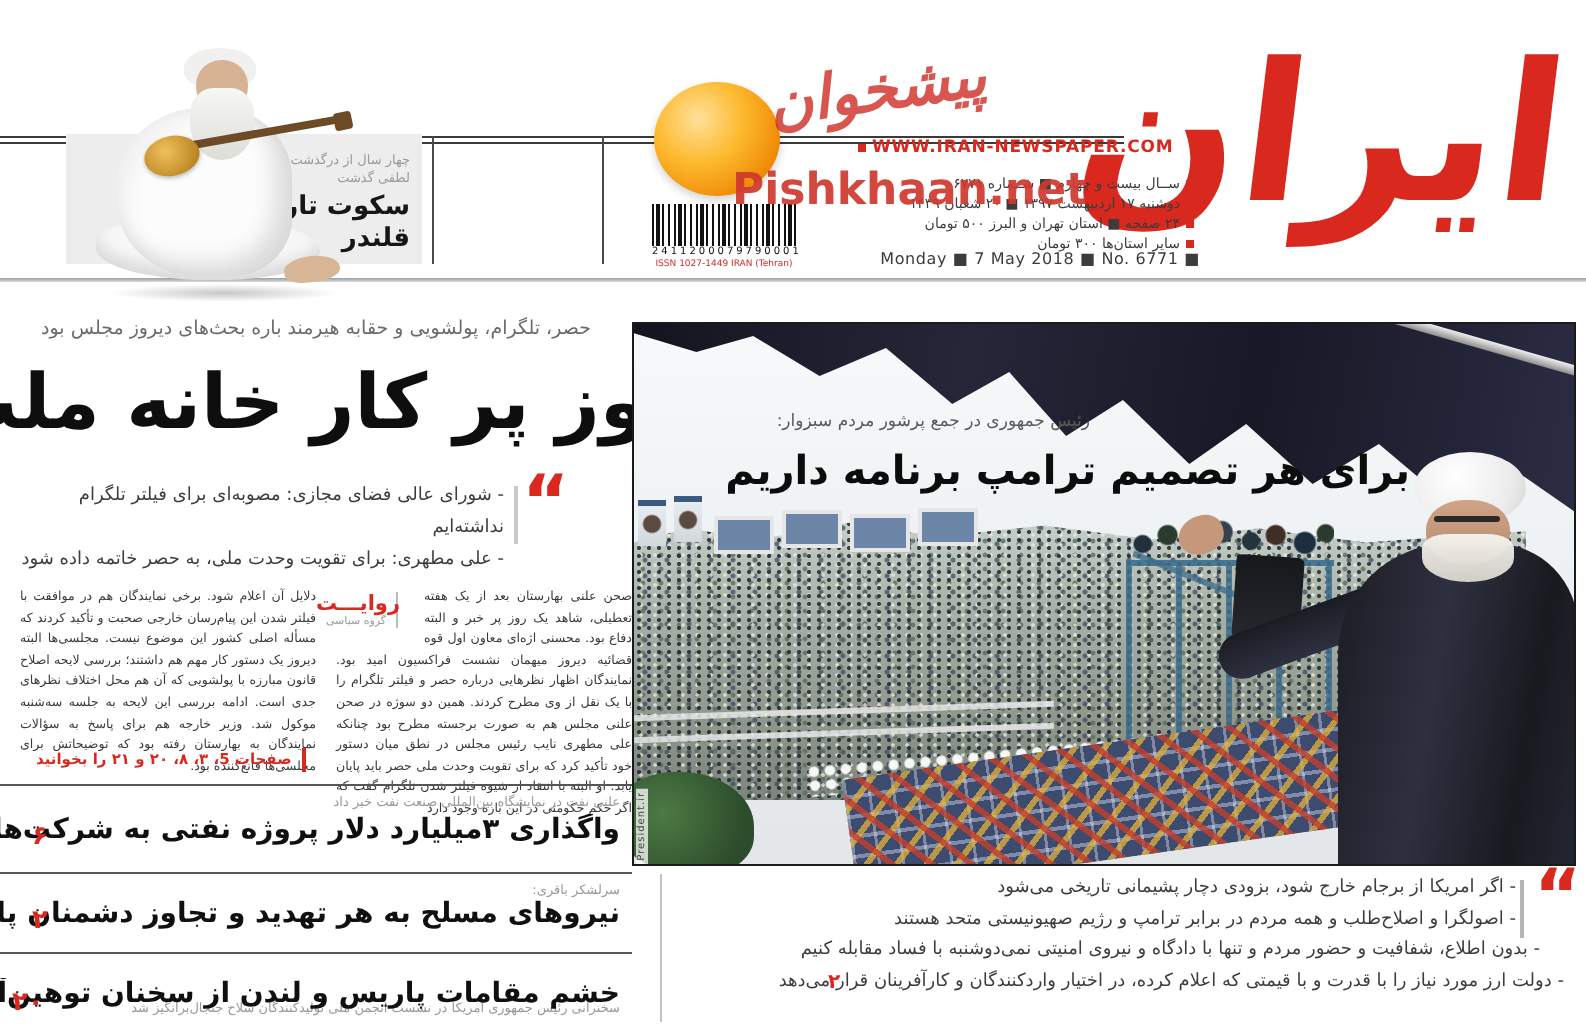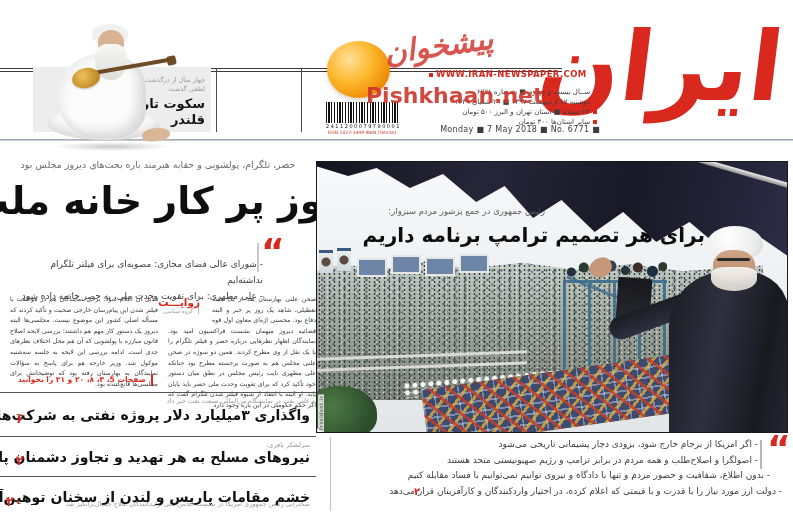--- a/index.html
+++ b/index.html
@@ -65,21 +65,21 @@
   .om-beard{left:49px;top:18px;width:32px;height:36px;background:linear-gradient(#f7f7f5,#ddddd8);border-radius:42% 42% 58% 58%;}
   .om-tar-neck{left:42px;top:46px;width:84px;height:3.5px;background:#6e4b27;transform:rotate(-10deg);transform-origin:left center;}
   .om-tar-peg{left:121px;top:30px;width:9px;height:9px;background:#6e4b27;border-radius:2px;transform:rotate(-12deg);}
   .om-tar-bowl{left:26px;top:42px;width:28px;height:20px;border-radius:50%;transform:rotate(-12deg);
     background:radial-gradient(circle at 40% 35%,#eec15c,#b8821f 80%);box-shadow:0 1px 2px rgba(0,0,0,.25);}
 
   
   .lead-kicker{left:0;top:159px;width:316px;text-align:center;font-size:9.5px;color:#6a6a6a;direction:rtl;}
   .lead-headline{left:0;top:170px;width:316px;height:62px;display:flex;justify-content:center;align-items:center;
     overflow:hidden;font-size:38px;font-weight:bold;color:#0e0e0e;direction:rtl;white-space:nowrap;}
-  .lead-bullets{left:8px;top:256px;width:244px;font-size:9px;color:#3d3d3d;line-height:16px;margin-left:11px;}
+  .lead-bullets{left:8px;top:240px;width:244px;font-size:9px;color:#3d3d3d;line-height:16px;}
   .lead-bullets p{margin:0;}
   .lead-qbar{left:257px;top:243px;width:2px;height:29px;background:#c9c9c9;}
   .qmark{font-size:36px;font-weight:bold;color:#d9291f;line-height:1;}
   .lead-qmark{left:261px;top:234px;}
 
   .section-label{left:158px;top:296px;width:40px;text-align:center;z-index:2;border-right:1px solid #bbb;padding-right:0;}
   .label-name{font-size:10.5px;font-weight:bold;color:#d9291f;line-height:12px;}
   .label-byline{font-size:5.5px;color:#999;}
   .article-col{top:294px;width:148px;font-size:6.3px;line-height:10.6px;text-align:justify;color:#3a3a3a;direction:rtl;}
   .col-r{left:168px;}
@@ -277,19 +277,19 @@
     <div class="abs r-glasses"></div>
     <div class="abs r-beard"></div>
     <div class="abs p-credit">President.ir</div>
   </div>
 
   <div class="abs pb-qmark qmark">“</div>
   <div class="abs pb-bar"></div>
   <div class="abs photo-bullets rtl">
     <p class="ind1">- اگر امریکا از برجام خارج شود، بزودی دچار پشیمانی تاریخی می‌شود</p>
     <p class="ind1">- اصولگرا و اصلاح‌طلب و همه مردم در برابر ترامپ و رژیم صهیونیستی متحد هستند</p>
-    <p class="ind2">- بدون اطلاع، شفافیت و حضور مردم و تنها با دادگاه و نیروی توانیم نمی‌توانیم با فساد مقابله کنیم</p>
+    <p class="ind2">- بدون اطلاع، شفافیت و حضور مردم و تنها با دادگاه و نیروی امنیتی نمی‌دوشنبه با فساد مقابله کنیم</p>
     <p>- دولت ارز مورد نیاز را با قدرت و با قیمتی که اعلام کرده، در اختیار واردکنندگان و کارآفرینان قرار می‌دهد</p>
   </div>
   <div class="abs pb-page">۲</div>
   <div class="abs col-divider-bottom"></div>
 
 </div>
 
 </body></html>

